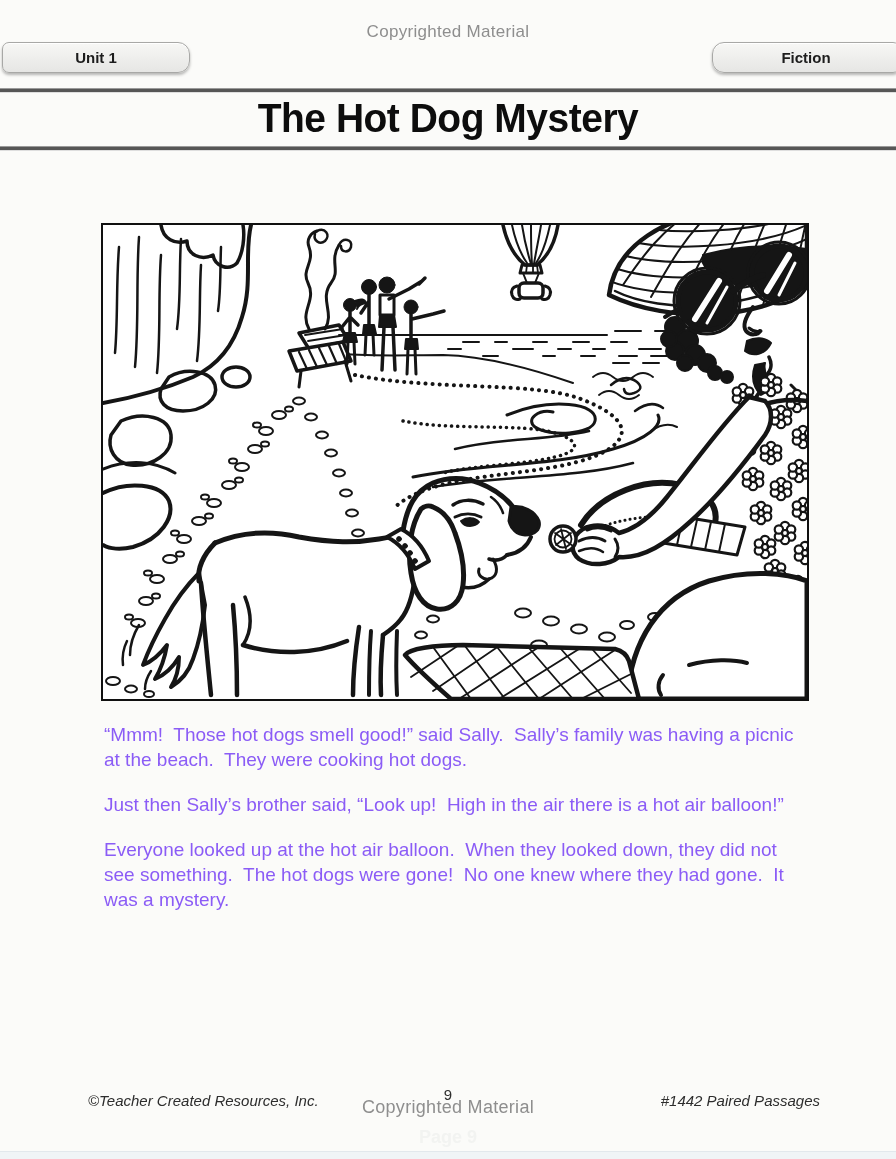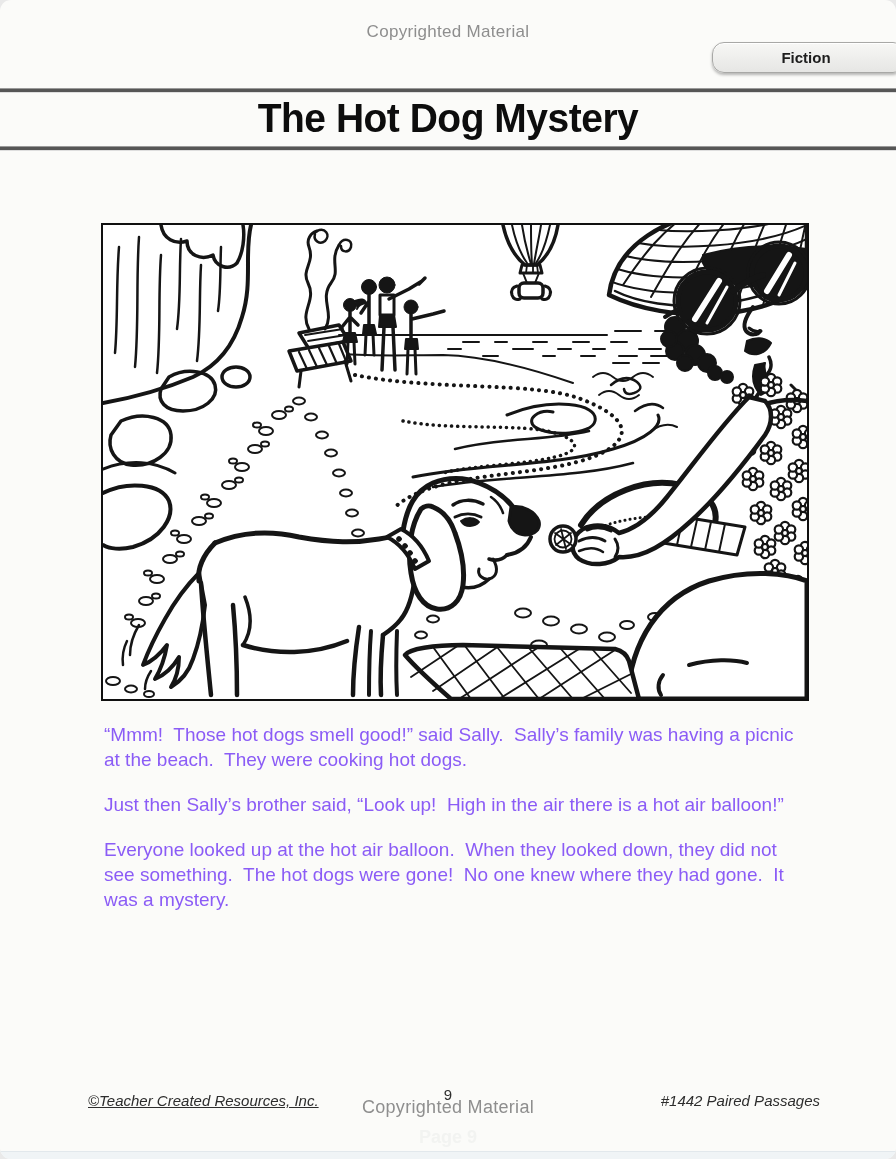--- a/index.html
+++ b/index.html
@@ -1,17 +1,17 @@
 <!DOCTYPE html>
 <html><head>
 <meta charset="utf-8">
 <style>
   html,body{margin:0;padding:0;background:#e9e9e9;}
   .page{position:relative;width:896px;height:1159px;background:#fbfbf9;overflow:hidden;
-        font-family:"Liberation Sans",sans-serif;color:#1b1b1b;border-radius:11px;}
+        font-family:"Liberation Sans",sans-serif;color:#1b1b1b;}
   .copy-top,.copy-bottom{position:absolute;left:0;right:0;text-align:center;
         color:#8e8e8e;font-size:17px;letter-spacing:.3px;}
   .copy-top{top:22px;}
   .copy-bottom{top:1097px;font-size:18px;}
   .tab{position:absolute;top:42px;height:29px;line-height:29px;text-align:center;
         font-size:15px;font-weight:bold;color:#1d1d1d;
         background:linear-gradient(#f7f7f5,#e6e6e4);
         border:1px solid #a8a8a6;
         box-shadow:0 2px 3px rgba(0,0,0,.28), inset 0 1px 0 #ffffff;}
   .tab-unit{left:2px;width:186px;border-radius:7px 12px 12px 7px;}
@@ -21,35 +21,36 @@
   .rule-a{top:88px;} .rule-b{top:146px;}
   .title{position:absolute;top:92px;left:0;right:0;height:54px;line-height:52px;
         text-align:center;font-size:41px;font-weight:bold;letter-spacing:-.5px;
         color:#0d0d0d;transform:scaleX(.95);}
   .illus{position:absolute;left:101px;top:223px;width:704px;height:474px;
         border:2px solid #101010;background:#ffffff;}
   .illus svg{display:block;width:704px;height:474px;}
   .story{position:absolute;left:104px;top:722px;width:708px;}
   .story p{margin:0 0 20px 0;font-size:19px;line-height:25px;color:#8b5cf6;
         white-space:pre-wrap;}
-  .foot-left{position:absolute;left:88px;top:1092px;font-size:15px;font-style:italic;color:#2d2d2d;text-decoration:underline;}
+  .foot-left{position:absolute;left:88px;top:1092px;font-size:15px;font-style:italic;color:#2d2d2d;}
   .foot-right{position:absolute;right:76px;top:1092px;font-size:15px;font-style:italic;color:#2d2d2d;}
   .foot-page{position:absolute;left:0;right:0;top:1086px;text-align:center;font-size:15px;color:#2d2d2d;}
   .faint-page{position:absolute;left:0;right:0;top:1127px;text-align:center;
         font-size:18px;font-weight:bold;color:#f2f3f1;}
   .bottom-strip{position:absolute;left:0;right:0;bottom:0;height:7px;
         background:#f0f4f6;border-top:1px solid #e2e8ec;}
 </style>
 </head>
 <body>
 
 <div class="page">
 
   <div class="copy-top">Copyrighted Material</div>
 
+  <div class="tab tab-unit">Unit 1</div>
   <div class="tab tab-fiction">Fiction</div>
 
   <div class="rule rule-a"></div>
   <div class="title">The Hot Dog Mystery</div>
   <div class="rule rule-b"></div>
 
   <div class="illus">
     <svg viewBox="0 0 704 474" xmlns="http://www.w3.org/2000/svg">
       <defs>
         <clipPath id="hatclip">

